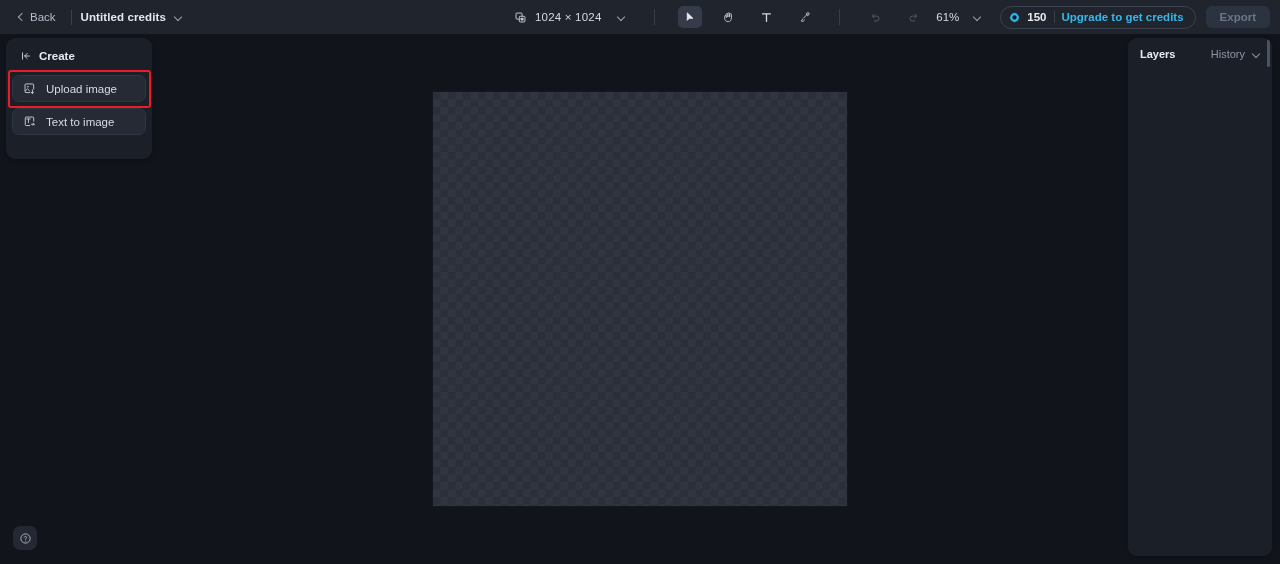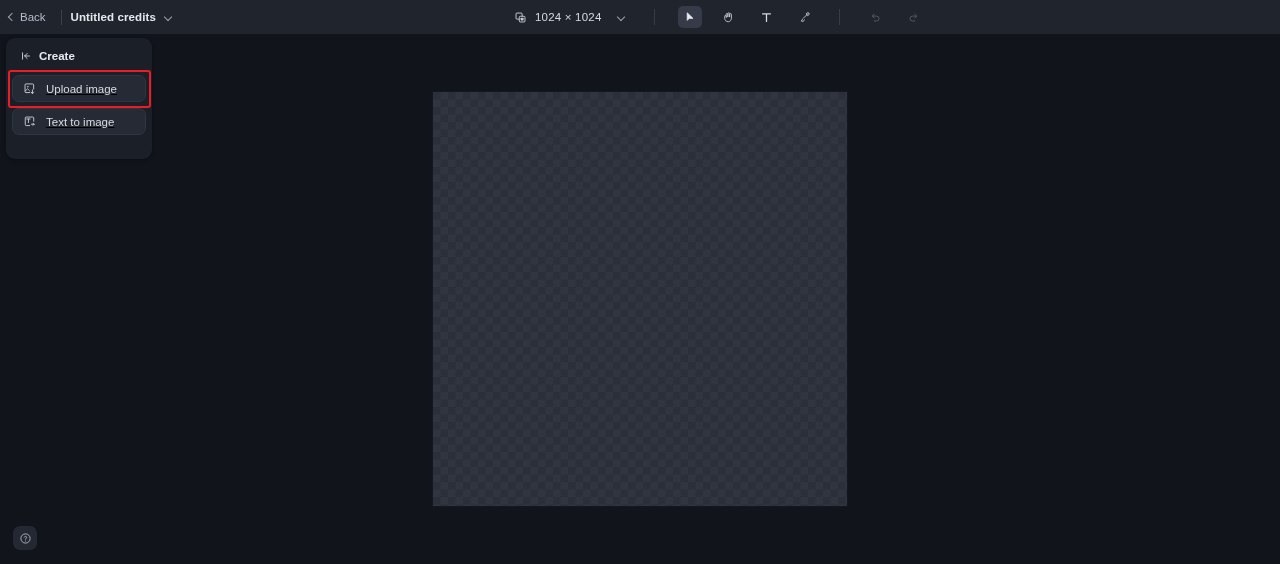--- a/index.html
+++ b/index.html
@@ -27,20 +27,21 @@
     background: #20242d;
     display: flex;
     align-items: center;
     z-index: 40;
   }
 
   .topbar-left {
     position: absolute;
     left: 0; top: 0; height: 34px;
     display: flex; align-items: center;
+    padding-left: 10px;
     gap: 0px;
   }
 
   .back-btn {
     display: flex; align-items: center; gap: 5px;
     color: #b6bcc9;
     font-size: 11.5px;
     padding: 4px 6px;
     border-radius: 5px;
     cursor: pointer;
@@ -211,21 +212,20 @@
   .create-item {
     display: flex; align-items: center;
     gap: 10px;
     height: 27px;
     padding: 0 10px;
     margin-top: 6px;
     border-radius: 7px;
     background: #252a35;
     border: 1px solid #2f3542;
     cursor: pointer;
-    text-decoration: underline;
   }
   .create-item .item-label {
     color: #d7dae1;
     font-size: 11.5px;
   }
   .create-item.disabled {
     background: #1f242d;
     border-color: #252a33;
     cursor: default;
   }
@@ -408,20 +408,41 @@
       <div class="tool-btn disabled">
         <span>
           <svg width="13" height="13" viewBox="0 0 16 16" fill="none">
             <path d="M11.8 6.3H6.7a3 3 0 0 0 0 6h2.9" stroke="#98a0af" stroke-width="1.2" stroke-linecap="round"></path>
             <path d="M9.6 3.9 12 6.3 9.6 8.7" stroke="#98a0af" stroke-width="1.2" stroke-linecap="round" stroke-linejoin="round"></path>
           </svg>
         </span>
       </div>
     </div>
 
+    <div class="topbar-right">
+      <div class="zoom-btn">
+        <span class="zoom-text">61%</span>
+        <span class="chev-down"></span>
+      </div>
+
+      <div class="credit-pill">
+        <span>
+          <svg width="11" height="11" viewBox="0 0 16 16" fill="none">
+            <circle cx="8" cy="8" r="6.4" fill="#2bb8e6"></circle>
+            <circle cx="8" cy="8" r="3.1" fill="#141922"></circle>
+            <path d="M8 1.6v2.1M8 12.3v2.1M1.6 8h2.1M12.3 8h2.1" stroke="#2bb8e6" stroke-width="1.1" stroke-linecap="round"></path>
+          </svg>
+        </span>
+        <span class="credit-count">150</span>
+        <span class="credit-sep"></span>
+        <span class="upgrade-link">Upgrade to get credits</span>
+      </div>
+
+      <div class="export-btn">Export</div>
+    </div>
   </div>
 
   <div class="canvas-area">
     <div class="artboard"></div>
   </div>
 
   <div class="left-panel">
     <div class="panel-header">
       <span>
         <svg width="12" height="12" viewBox="0 0 16 16" fill="none">
@@ -463,14 +484,25 @@
   <div class="help-btn">
     <span>
       <svg width="13" height="13" viewBox="0 0 16 16" fill="none">
         <circle cx="8" cy="8" r="5.7" stroke="#b4bac6" stroke-width="1.1"></circle>
         <path d="M6.6 6.3a1.45 1.45 0 0 1 2.8.5c0 1-1.4 1.25-1.4 2.1" stroke="#b4bac6" stroke-width="1.1" stroke-linecap="round"></path>
         <circle cx="8" cy="11" r=".68" fill="#b4bac6"></circle>
       </svg>
     </span>
   </div>
 
+  <div class="right-panel">
+    <div class="right-panel-header">
+      <span class="tab-layers">Layers</span>
+      <span class="tab-history">
+        <span>History</span>
+        <span class="chev-down"></span>
+      </span>
+    </div>
+    <div class="right-panel-body"></div>
+    <div class="panel-scrollbar"></div>
+  </div>
 
 </div>
 
 </body></html>

